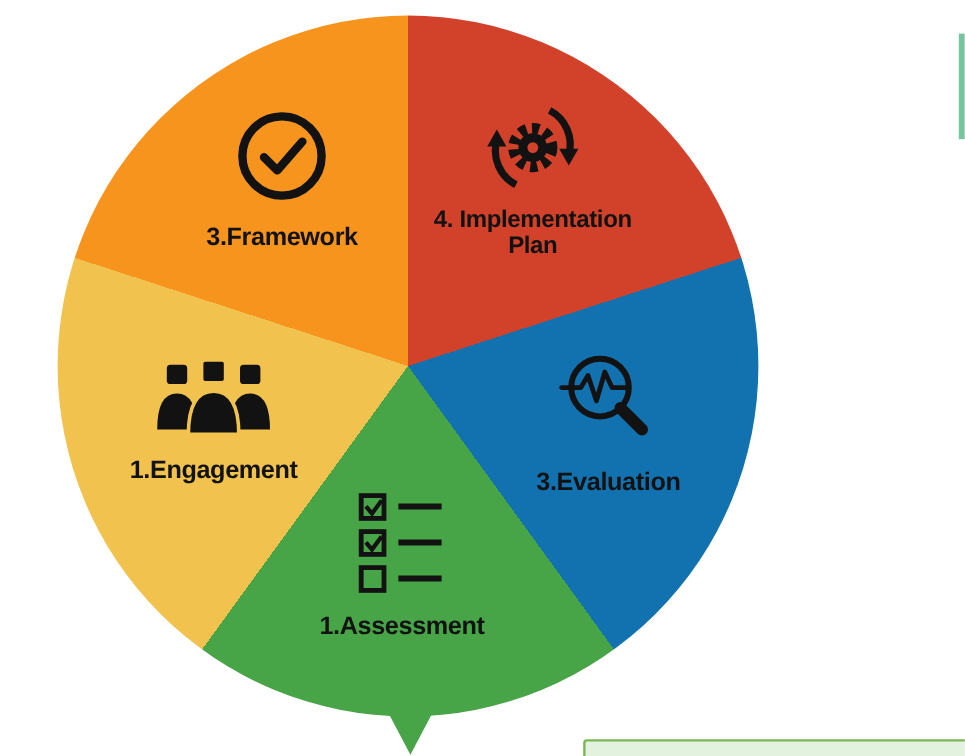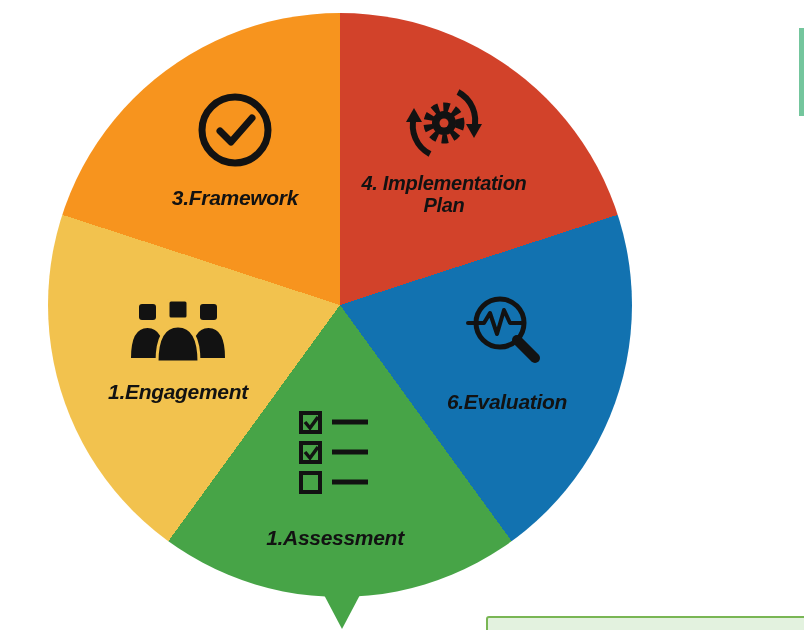--- a/index.html
+++ b/index.html
@@ -2,21 +2,20 @@
 <html><head>
 <meta charset="utf-8">
 <style>
   html,body { margin:0; padding:0; }
   .canvas {
     position:relative;
     width:804px; height:630px;
     background:#ffffff;
     overflow:hidden;
     font-family:"Liberation Sans", sans-serif;
-    font-style:italic;
   }
   .pie {
     position:absolute;
     left:48px; top:13px;
     width:584px; height:584px;
     border-radius:50%;
     
     background:conic-gradient(from 0deg,#D2422A 0 72deg,#1272B0 72deg 144deg,#47A447 144deg 216deg,#F2C24E 216deg 288deg,#F7941E 288deg 360deg);
   }
   .pointer {
@@ -39,21 +38,21 @@
     line-height:1.12;
     text-align:center;
     color:#121212;
   }
   .seg-item svg { display:block; }
   .item-framework      { left:150px; top:88px;  width:170px; gap:14px; }
   .item-implementation { left:358px; top:82px;  width:172px; gap:8px; }
   .item-implementation .seg-label { font-size:20px; }
   .item-engagement     { left:88px;  top:298px; width:180px; gap:16px; }
   .item-evaluation     { left:422px; top:288px; width:170px; gap:14px; }
-  .item-assessment     { left:250px; top:410px; width:170px; gap:28px; }
+  .item-assessment     { left:250px; top:410px; width:170px; gap:12px; }
   .right-strip {
     position:absolute;
     right:0; top:28px;
     width:5px; height:88px;
     background:#74c69d;
   }
   .bottom-panel {
     position:absolute;
     left:486px; top:616px;
     width:330px; height:22px;
@@ -110,21 +109,21 @@
   </div>
 
   <div class="seg-item item-evaluation">
     <span>
       <svg width="88" height="88" viewBox="0 0 88 88">
         <circle cx="37" cy="35" r="24" fill="none" stroke="#121212" stroke-width="5"></circle>
         <line x1="54" y1="52" x2="72" y2="70" stroke="#121212" stroke-width="10" stroke-linecap="round"></line>
         <polyline points="5,35 21,35 27,25 34,46 41,22 47,35 59,35" fill="none" stroke="#121212" stroke-width="4" stroke-linejoin="round" stroke-linecap="round"></polyline>
       </svg>
     </span>
-    <span class="seg-label">6.Evaluation</span>
+    <span class="seg-label">3.Evaluation</span>
   </div>
 
   <div class="seg-item item-assessment">
     <span>
       <svg width="74" height="88" viewBox="0 0 74 88">
         <rect x="3" y="3" width="19" height="19" fill="none" stroke="#121212" stroke-width="4"></rect>
         <path d="M7 12 l5 6 l8 -11" fill="none" stroke="#121212" stroke-width="3.5"></path>
         <line x1="34" y1="12" x2="70" y2="12" stroke="#121212" stroke-width="5"></line>
         <rect x="3" y="33" width="19" height="19" fill="none" stroke="#121212" stroke-width="4"></rect>
         <path d="M7 42 l5 6 l8 -11" fill="none" stroke="#121212" stroke-width="3.5"></path>

